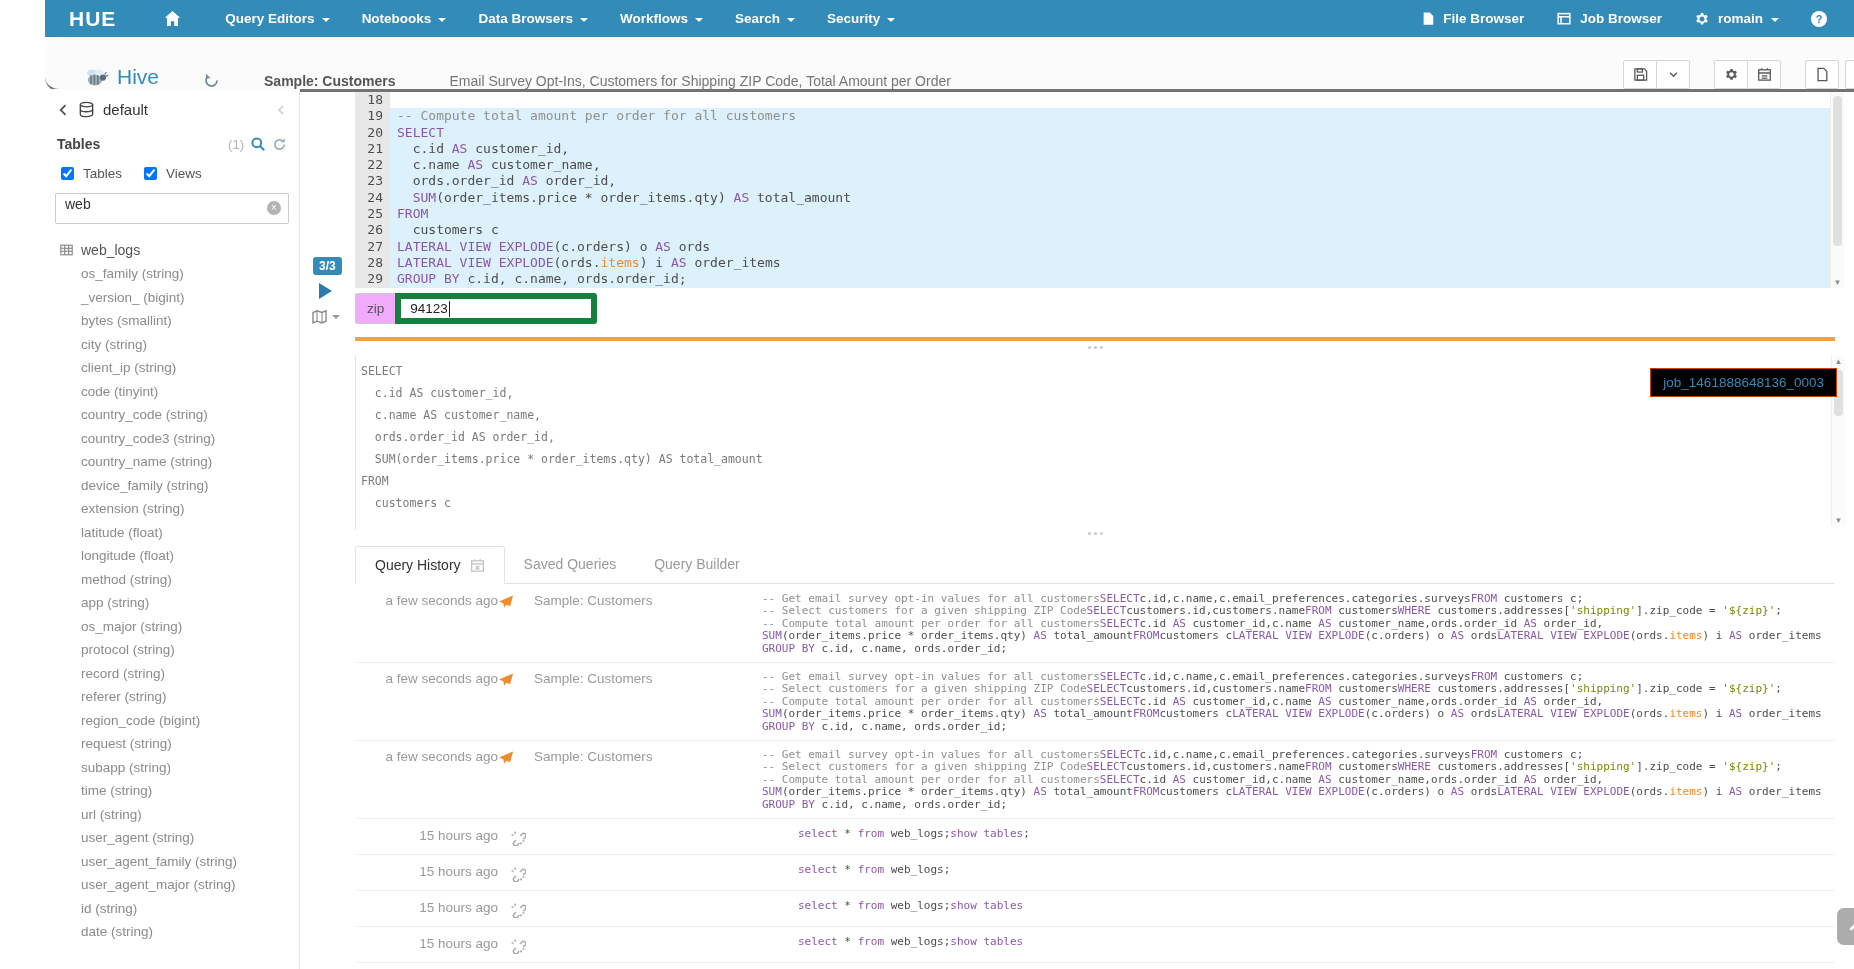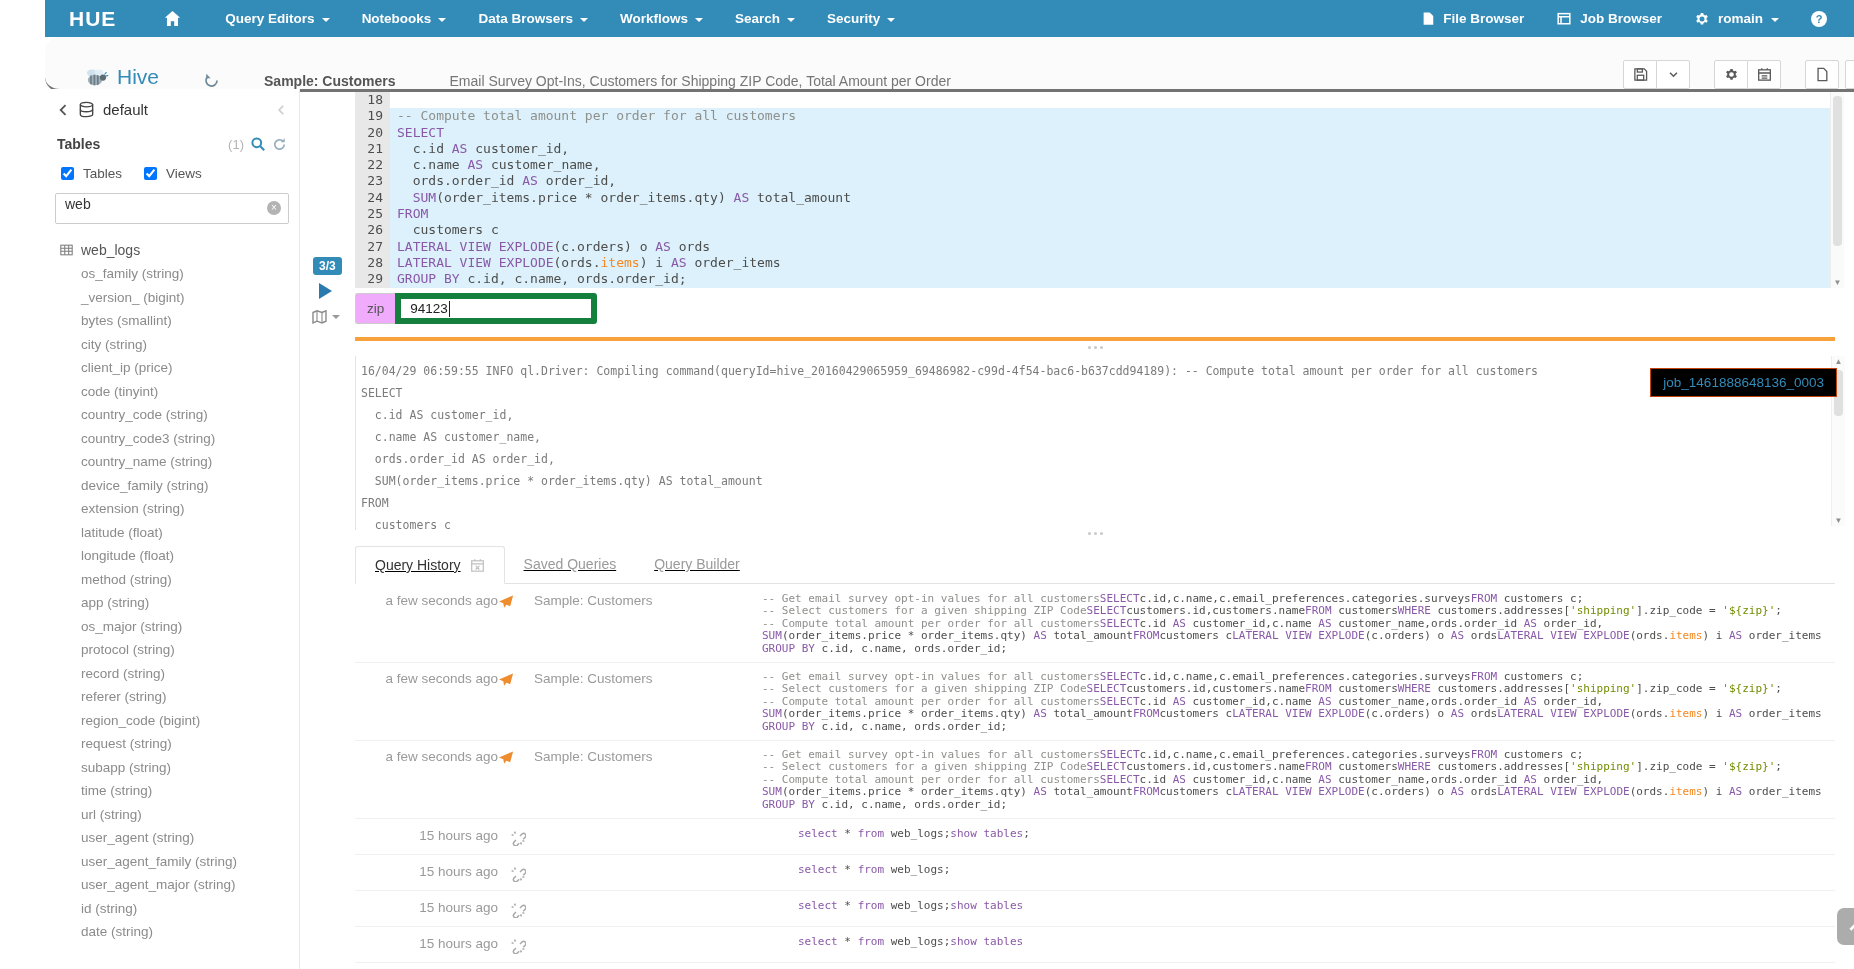--- a/index.html
+++ b/index.html
@@ -79,21 +79,21 @@
 
   
   .logpane{position:absolute;left:310px;right:67px;top:356px;height:170px;overflow:hidden;border-left:1px solid #e3e3e3;padding-left:5px;font-family:"DejaVu Sans Mono",monospace;font-size:11.5px;color:#7b7b7b;}
   .logpane .logline{height:22px;line-height:22px;white-space:pre;}
   .logpane{padding-top:4px;}
   .log-scroll{position:absolute;right:54px;top:356px;width:13px;height:170px;background:#fbfbfb;border-left:1px solid #eee;}
   .log-scroll .thumb{position:absolute;left:2px;right:2px;top:14px;height:46px;background:#e0e0e0;border-radius:4px;}
   .job-box{position:absolute;right:62px;top:368px;background:#000000;border:1px solid #c2410c;padding:6px 12px;font-size:13.5px;color:#338bb8;cursor:pointer;}
 
   
-  .tabs{position:absolute;left:310px;right:64px;top:545px;height:39px;border-bottom:1px solid #e3e3e3;display:flex;align-items:flex-end;box-sizing:border-box;text-decoration:underline;}
+  .tabs{position:absolute;left:310px;right:64px;top:545px;height:39px;border-bottom:1px solid #e3e3e3;display:flex;align-items:flex-end;box-sizing:border-box;}
   .tab{height:38px;display:flex;align-items:center;gap:9px;padding:0 19px;font-size:14px;color:#9a9a9a;cursor:pointer;box-sizing:border-box;}
   .tab.active{background:#fff;border:1px solid #e3e3e3;border-bottom:1px solid #fff;border-radius:3px 3px 0 0;color:#333;margin-bottom:-1px;}
   .tab .tab-ic{color:#c0c0c0;}
 
   
   .history{position:absolute;left:310px;right:64px;top:585px;bottom:0;overflow:hidden;}
   .h-row{display:flex;border-bottom:1px solid #f1f1f1;padding:8px 0 7px 0;cursor:pointer;}
   .h-row.plain{padding:9px 0 8px 0;gap:12px;}
   .h-time{width:140px;padding-left:3px;color:#9a9a9a;font-size:13.5px;flex:none;text-align:right;}
   .h-icon{width:36px;flex:none;padding-top:2px;}
@@ -314,21 +314,21 @@
             </g>
           </svg>
         </span>
       <span>web_logs</span>
     </div>
     <ul class="columns">
         <li>os_family (string)</li>
         <li>_version_ (bigint)</li>
         <li>bytes (smallint)</li>
         <li>city (string)</li>
-        <li>client_ip (price)</li>
+        <li>client_ip (string)</li>
         <li>code (tinyint)</li>
         <li>country_code (string)</li>
         <li>country_code3 (string)</li>
         <li>country_name (string)</li>
         <li>device_family (string)</li>
         <li>extension (string)</li>
         <li>latitude (float)</li>
         <li>longitude (float)</li>
         <li>method (string)</li>
         <li>app (string)</li>
@@ -387,21 +387,20 @@
   </div>
 
   <div class="progress"></div>
   <div class="grip grip1">
       <i></i>
       <i></i>
       <i></i>
     </div>
 
   <div class="logpane" id="log-lines">
-      <div class="logline">16/04/29 06:59:55 INFO ql.Driver: Compiling command(queryId=hive_20160429065959_69486982-c99d-4f54-bac6-b637cdd94189): -- Compute total amount per order for all customers</div>
       <div class="logline">SELECT</div>
       <div class="logline">  c.id AS customer_id,</div>
       <div class="logline">  c.name AS customer_name,</div>
       <div class="logline">  ords.order_id AS order_id,</div>
       <div class="logline">  SUM(order_items.price * order_items.qty) AS total_amount</div>
       <div class="logline">FROM</div>
       <div class="logline">  customers c</div>
     </div>
   <div class="log-scroll">
     <span class="scroll-arrow" style="top:1px;">▲</span>

